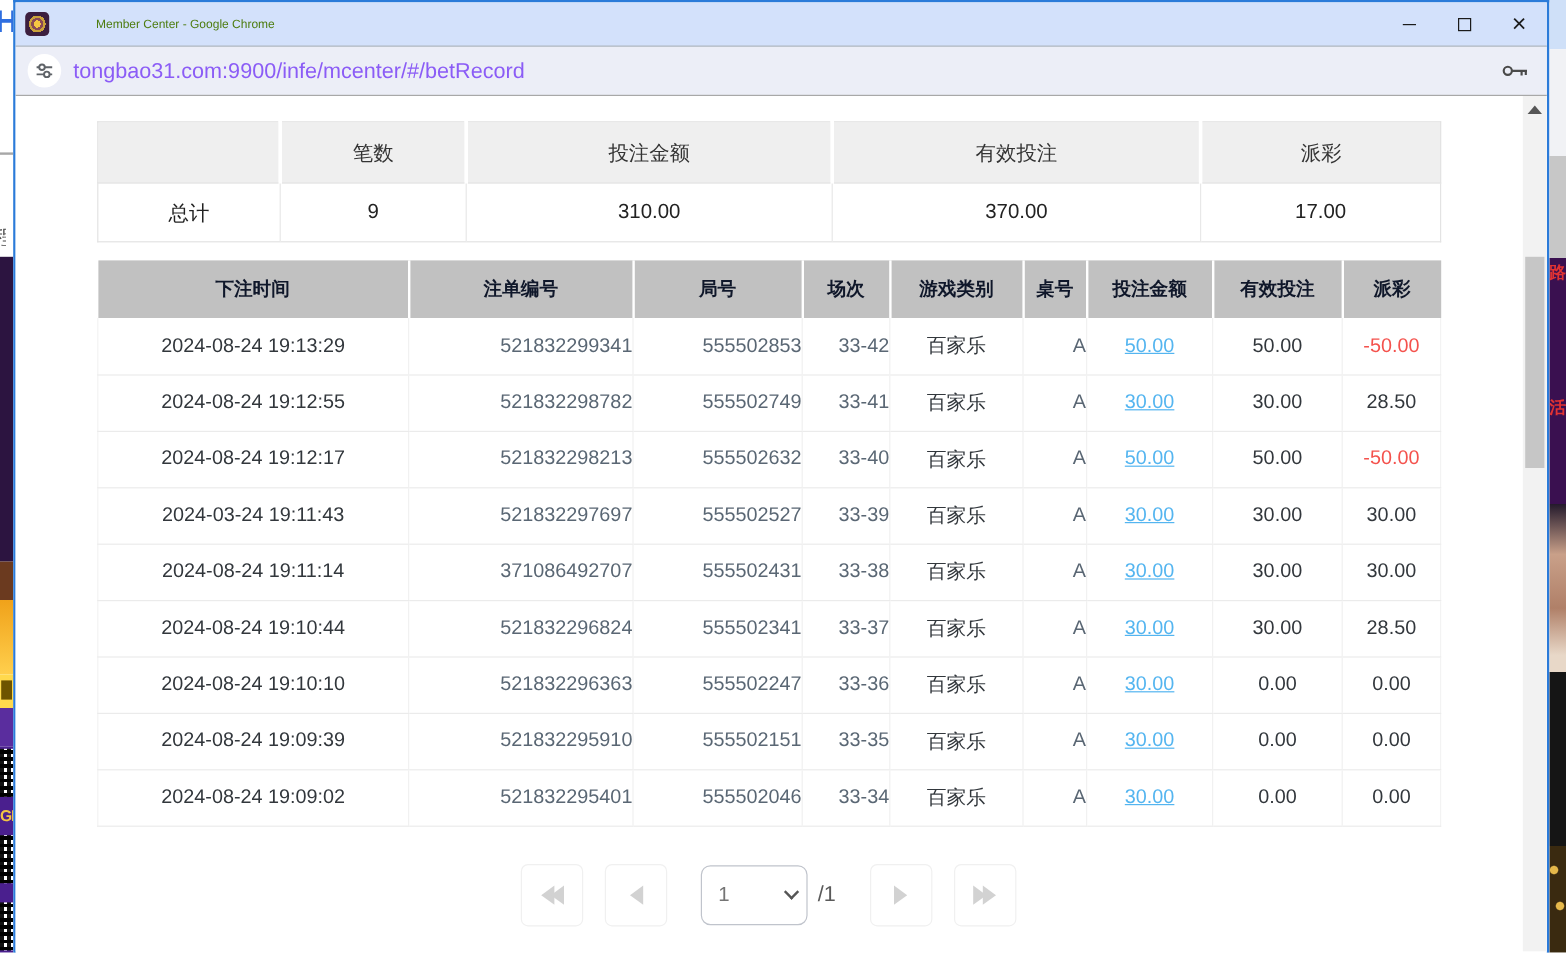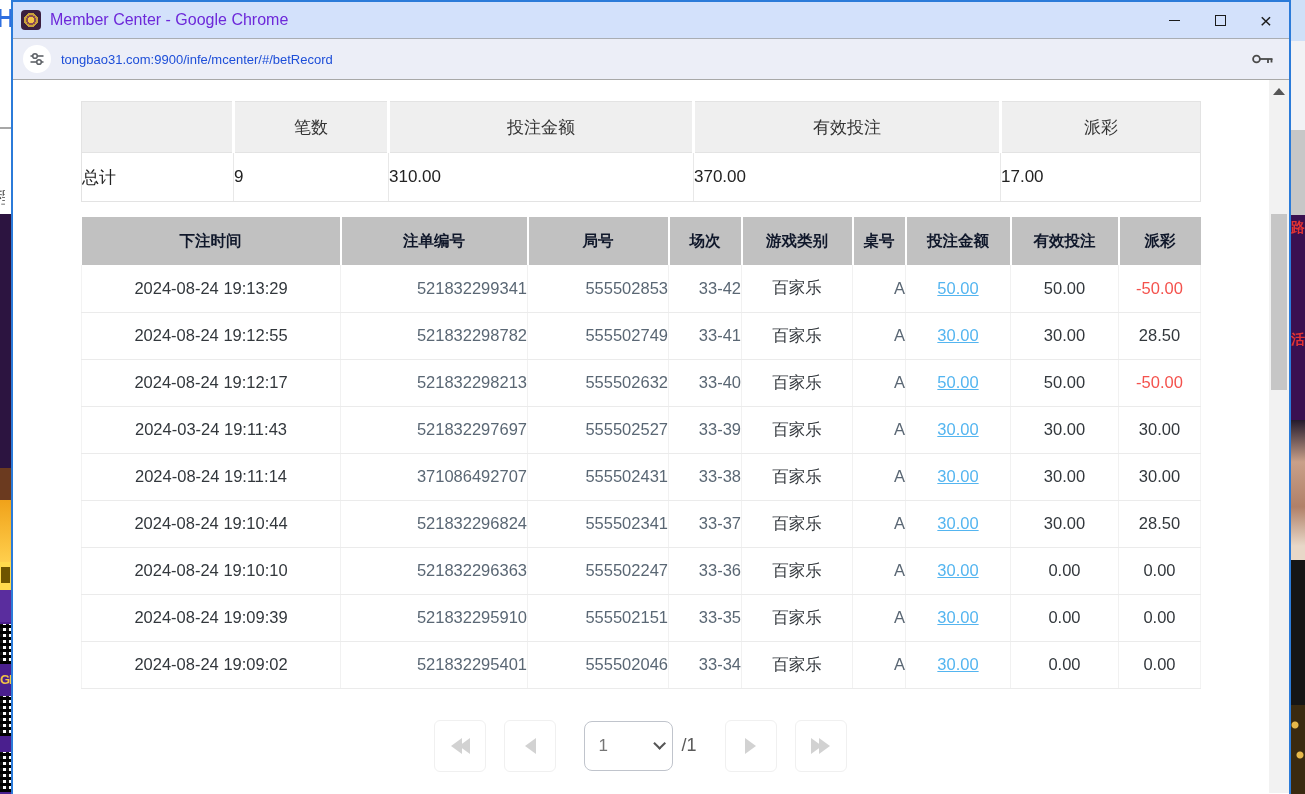--- a/index.html
+++ b/index.html
@@ -40,46 +40,46 @@
   .bgr-gold { top:705px; height:89px; background:radial-gradient(circle at 4px 20px,#e6b84a 0 3px,transparent 4px),radial-gradient(circle at 9px 50px,#e6b84a 0 3px,transparent 4px),#3a2a10; }
 
   
   .chrome-window { position:absolute; left:11px; top:0; width:1280px; height:794px;
     border:2px solid #2b7bd9; border-bottom:none; background:#fff; }
 
   .titlebar { height:37px; background:#d3e1fb; display:flex; align-items:center;
     border-bottom:1px solid #a9adb3; }
   .favicon { width:20px; height:20px; margin:0 9px 0 8px; border-radius:4px; flex:0 0 auto;
     background:radial-gradient(circle at 50% 50%, #f5c542 0 3px, #8a4a55 3px 5px, #caa23a 5px 7px, #3b1f3f 7px); }
-  .win-title { font-size:16px; color:#6d28d9; flex:1 1 auto; white-space:nowrap; }
+  .win-title { font-size:10px; color:#4d7c0f; flex:1 1 auto; white-space:nowrap;margin-left:30px; }
   .win-controls { display:flex; height:100%; }
   .win-btn { width:46px; height:100%; background:transparent; border:none; display:flex;
     align-items:center; justify-content:center; cursor:default; }
   .glyph-min { width:11px; border-top:1.4px solid #1b1b1b; display:block; }
   .glyph-max { width:11px; height:11px; border:1.4px solid #1b1b1b; display:block; }
   .glyph-close { font-size:21px; line-height:21px; color:#1b1b1b; font-weight:400; }
 
   .urlbar { height:41px; background:#eceef7; display:flex; align-items:center;
     border-bottom:1px solid #a8a8a8; padding:0 14px 0 10px; }
   .tune-chip { width:28px; height:28px; border-radius:50%; background:#fff; display:flex;
     align-items:center; justify-content:center; flex:0 0 auto; }
-  .url-text { font-size:13px; color:#1d4ed8; margin-left:10px; flex:1 1 auto; white-space:nowrap; }
+  .url-text { font-size:18px; color:#8b5cf6; margin-left:10px; flex:1 1 auto; white-space:nowrap; }
   .key-wrap { flex:0 0 auto; display:flex; align-items:center; }
 
   
   .content { position:relative; height:713px; background:#fff; overflow:hidden; }
 
   table { border-collapse:collapse; table-layout:fixed; }
 
   .summary { width:1119px; margin:21px 0 0 68px; }
   .summary th { background:#efefef; height:51px; font-size:17px; font-weight:400; color:#333;
     border-left:3px solid #fff; border-top:1px solid #e3e3e3; border-bottom:1px solid #e3e3e3; }
   .summary th:first-child { border-left:1px solid #e3e3e3; }
   .summary th:last-child { border-right:1px solid #e3e3e3; }
-  .summary td { background:#fff; height:49px; font-size:17px; color:#222;
+  .summary td { background:#fff; height:49px; text-align:center; font-size:17px; color:#222;
     border-left:1px solid #e8e8e8; border-bottom:1px solid #e3e3e3; }
   .summary td:first-child { border-left:1px solid #e3e3e3; }
   .summary td:last-child { border-right:1px solid #e3e3e3; }
 
   .bets { width:1119px; margin:15px 0 0 68px; }
   .bets thead th { background:#c1c1c1; color:#0f172a; height:48px; font-size:15.5px; font-weight:bold;
     border-left:2px solid #fff; }
   .bets thead th:first-child { border-left:none; }
   .bets tbody td { height:47px; text-align:center; font-size:16.5px; color:#32373c;
     border-bottom:1px solid #ebebeb; border-left:1px solid #f1f1f1; background:#fff; }

